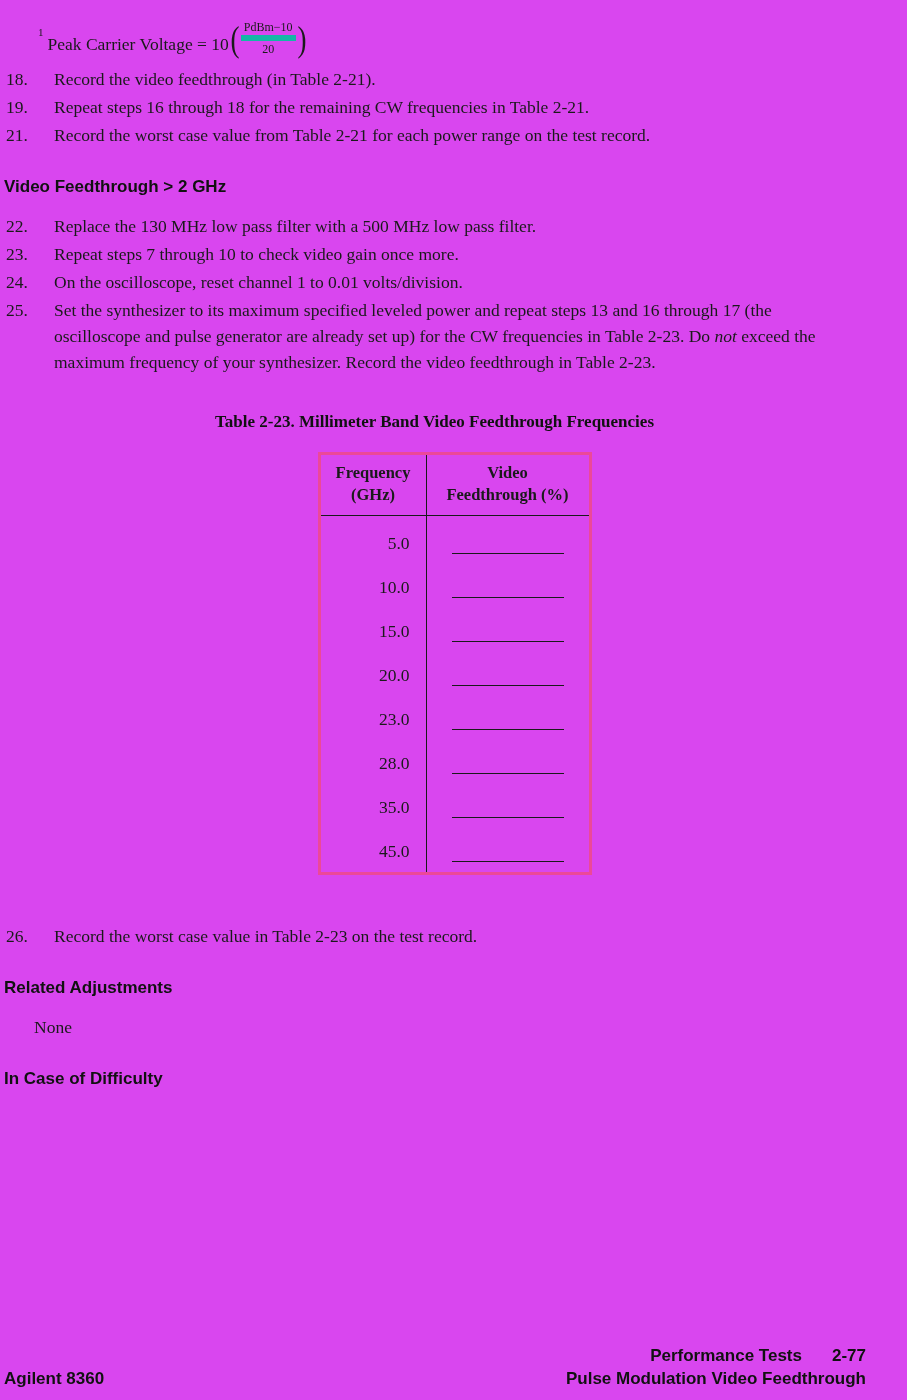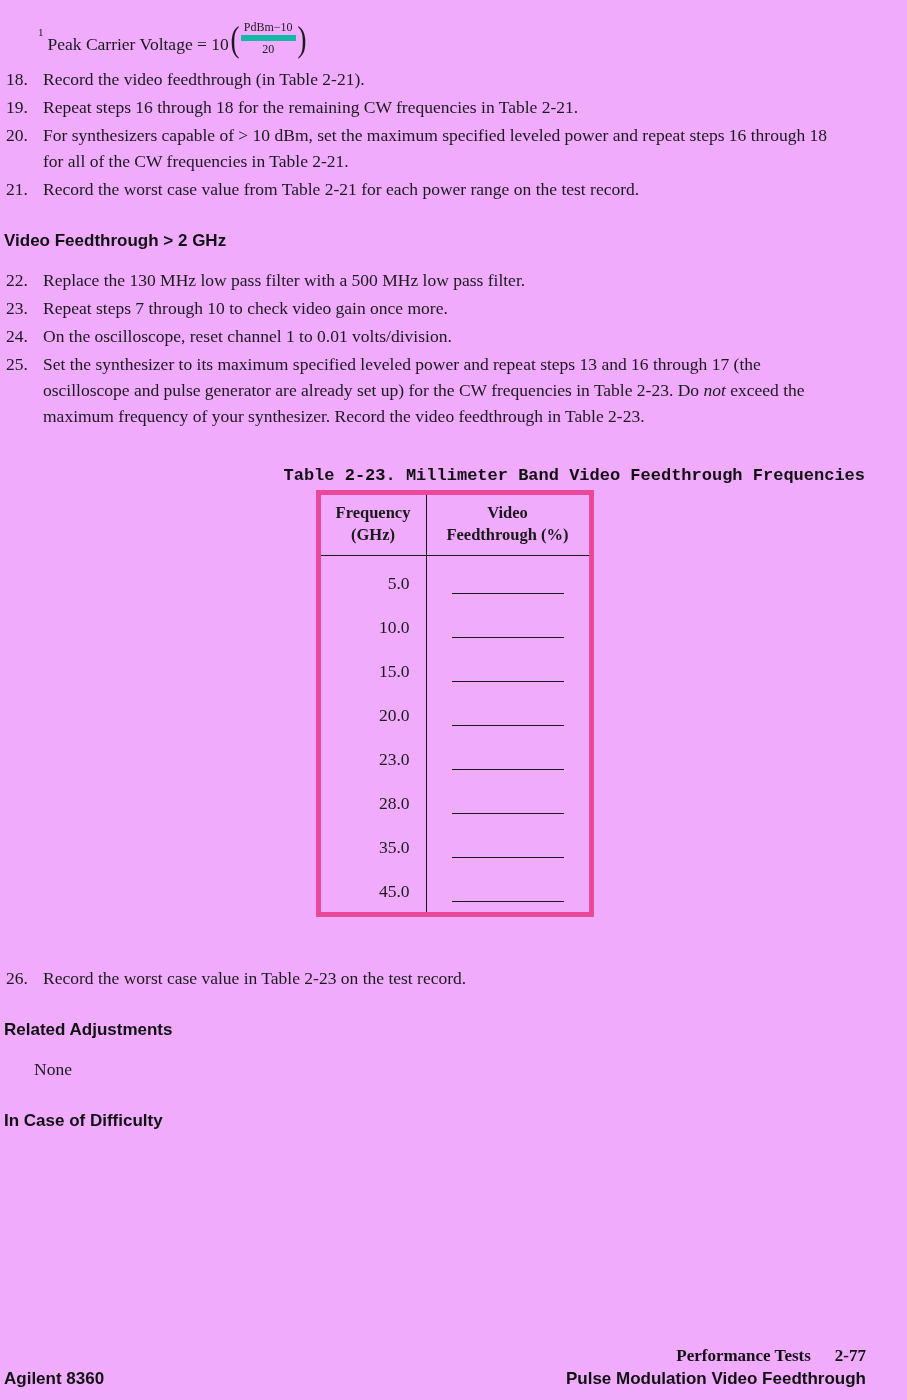--- a/index.html
+++ b/index.html
@@ -1,21 +1,21 @@
 <!DOCTYPE html>
 <html><head>
 <meta charset="utf-8">
 <style>
   html, body { margin:0; padding:0; background:#ffffff; }
   .page {
     position:relative;
     width:907px; height:1400px;
     box-sizing:border-box;
     padding:6px 42px 0 4px;
-    background:#f0abfc;
+    background:#d946ef;
     color:#1a1a1a;
     font-family:"Liberation Serif", serif;
     font-size:17.5px;
     line-height:26px;
     overflow:hidden;
   }
 
   
   .footnote { margin:2px 0 10px 34px; height:48px; line-height:48px; white-space:nowrap; }
   .fmark { font-size:11px; vertical-align:14px; margin-right:4px; }
@@ -29,45 +29,45 @@
   .frac {
     display:inline-flex; flex-direction:column;
     vertical-align:middle; position:relative; top:-8px;
     font-size:12px; line-height:14px; text-align:center;
   }
   .fnum { border-bottom:6px solid #14b8a6; padding:0 3px 1px; }
   .fden { padding-top:1px; }
 
   
   .steps { margin:0; }
-  .step { display:flex; margin:0 16px 2px 0; }
+  .step { display:flex; margin:0 16px 2px 0;gap:11px; }
   .step-num { flex:none; width:37px; padding-left:2px; }
   .step-text { flex:1; }
   .step-text em { font-style:italic; }
 
   
   .sec-heading {
     font-family:"Liberation Sans", sans-serif;
     font-weight:bold; font-size:17px; line-height:21px;
     margin:28px 0 16px 0;
     color:#111;
   }
   .plain-body { margin:0 0 0 30px; }
 
   
   .table-caption {
-    font-family:Liberation Mono, monospace;
+    font-family:Liberation Serif, serif;
     font-weight:bold; font-size:17px;
-    text-align:right;
-    margin:34px 0 1px 0;
+    text-align:center;
+    margin:34px 0 17px 0;
     color:#111;
   }
   .ftable {
     width:268px; margin:0 auto 0 auto;
-    border:5px solid #ec4899;
+    border:3px solid #ec4899;
     transform:translateX(20px);
   }
   .thead { display:flex; border-bottom:1px solid #1a1a1a; font-weight:bold; text-align:center; }
   .thead .hc { padding:7px 2px 9px; line-height:22px; font-size:16.5px; }
   .c1 { width:106px; box-sizing:border-box; border-right:1px solid #1a1a1a; }
   .c2 { flex:1; }
   .trow { display:flex; }
   .trow .c1 { text-align:right; padding:10px 16px 8px; }
   .trow .c2 { display:flex; align-items:flex-end; justify-content:center; padding:10px 0 8px; }
   .trow.first .c1, .trow.first .c2 { padding-top:14px; }
@@ -77,21 +77,21 @@
 
   
   .footer {
     position:absolute; left:4px; right:41px; bottom:10px;
     display:flex; justify-content:space-between; align-items:flex-end;
     font-family:"Liberation Sans", sans-serif;
     font-weight:bold; font-size:17px; line-height:23px;
     color:#111;
   }
   .footer-right { text-align:right; }
-  .footer-line1 { display:inline-flex; gap:24px;font-family:Liberation Serif, serif; }
+  .footer-line1 { display:inline-flex; gap:30px; }
 </style>
 </head>
 <body>
 
 <div class="page">
 
   <div class="footnote">
     <sup class="fmark">1</sup><span>Peak Carrier Voltage = 10</span><span class="bigparen">(</span><span class="frac">
         <span class="fnum">PdBm−10</span>
         <span class="fden">20</span>
@@ -99,24 +99,20 @@
   </div>
 
   <div class="steps">
     <div class="step">
       <span class="step-num">18.</span>
       <span class="step-text">Record the video feedthrough (in Table 2-21).</span>
     </div>
     <div class="step">
       <span class="step-num">19.</span>
       <span class="step-text">Repeat steps 16 through 18 for the remaining CW frequencies in Table 2-21.</span>
-    </div>
-    <div class="step">
-      <span class="step-num">20.</span>
-      <span class="step-text">For synthesizers capable of &gt; 10 dBm, set the maximum specified leveled power and repeat steps 16 through 18 for all of the CW frequencies in Table 2-21.</span>
     </div>
     <div class="step">
       <span class="step-num">21.</span>
       <span class="step-text">Record the worst case value from Table 2-21 for each power range on the test record.</span>
     </div>
   </div>
 
   <div class="sec-heading">Video Feedthrough &gt; 2 GHz</div>
 
   <div class="steps">

